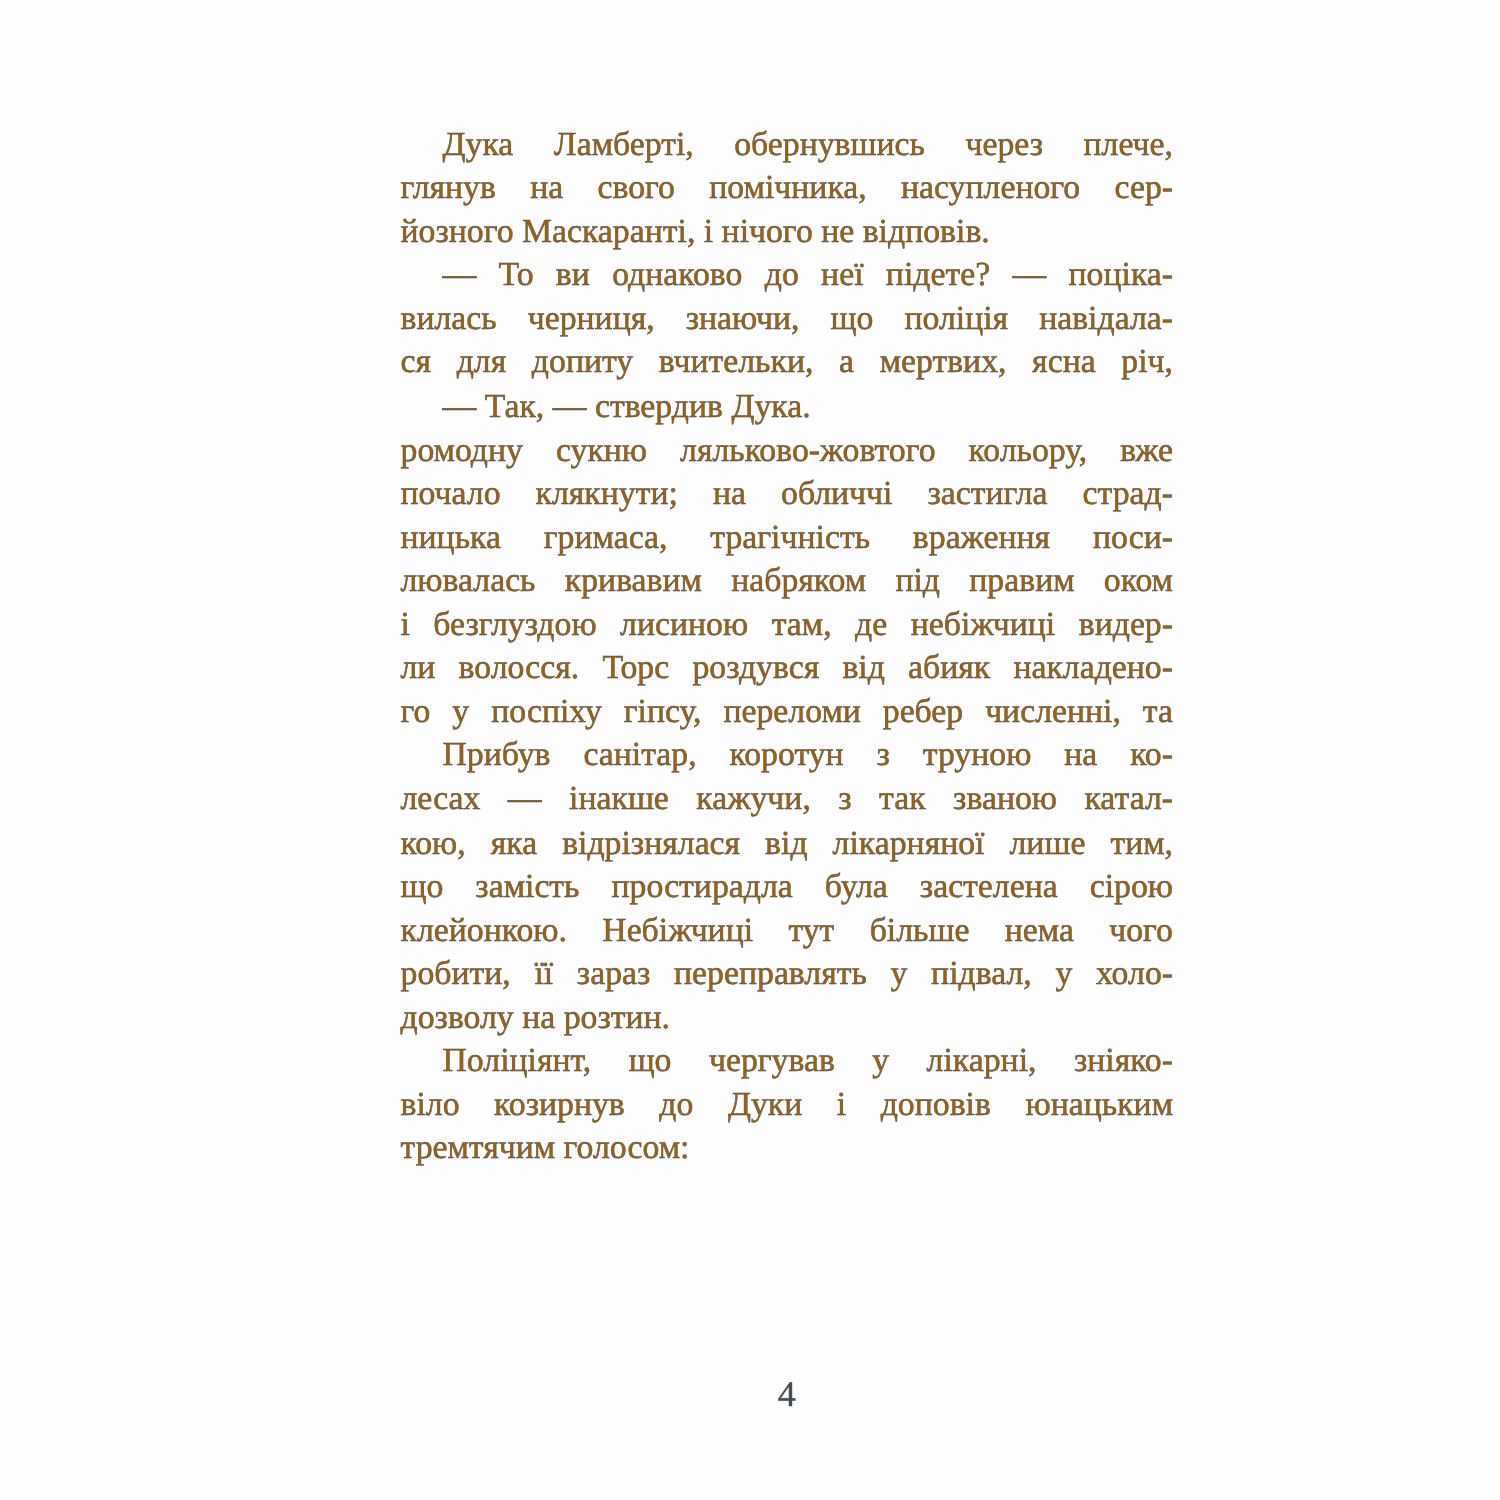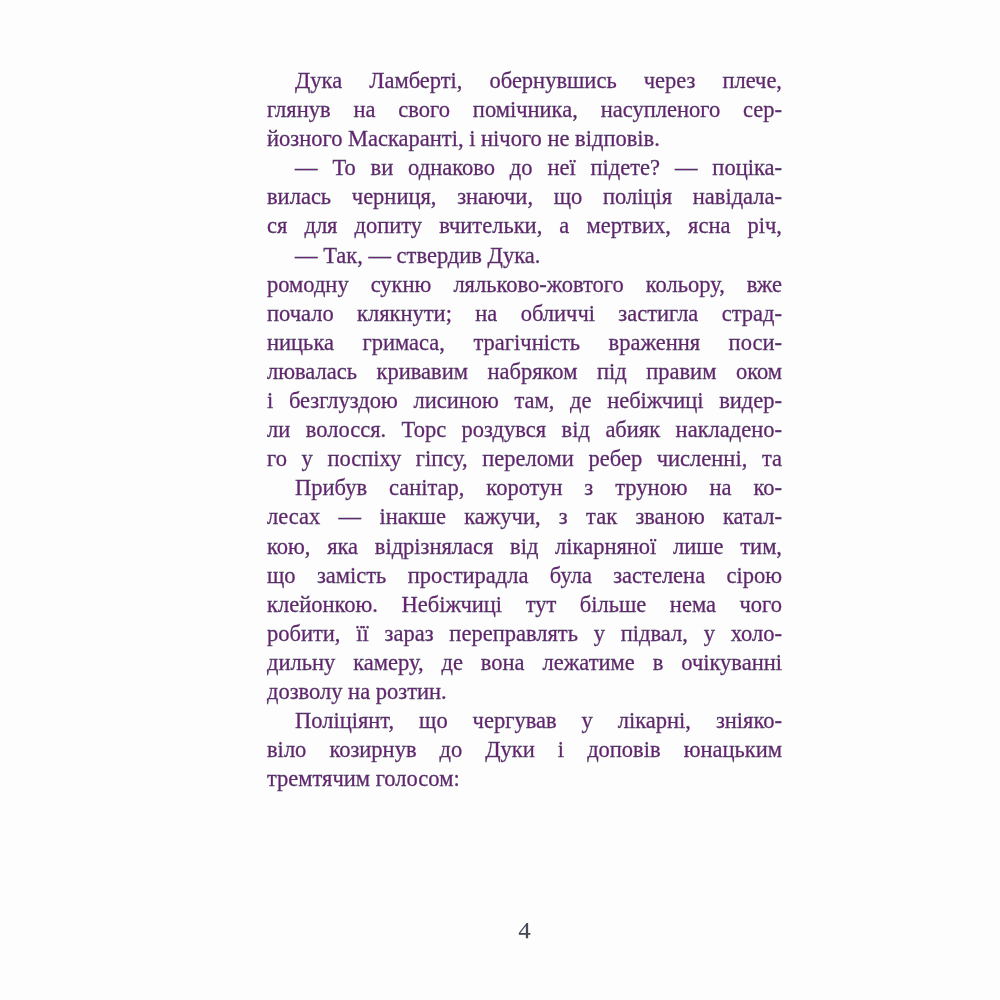--- a/index.html
+++ b/index.html
@@ -16,23 +16,23 @@
   }
   .book-page {
     position: absolute;
     left: 0; top: 0;
     width: 1000px; height: 1000px;
     background: #fdfdfd;
   }
   .text-block {
     position: absolute;
     left: 267px;
-    top: 66px;
+    top: 81px;
     width: 515px;
-    color: #701a75;
+    color: #a16207;
     -webkit-text-stroke: 0.3px #3e4c5d;
   }
   .line {
     font-size: 22.5px;
     line-height: 29.1px;
     height: 29.1px;
     text-align: justify;
     text-justify: inter-word;
     overflow: visible;
   }
@@ -72,20 +72,19 @@
       <div class="line just">лювалась кривавим набряком під правим оком</div>
       <div class="line just">і безглуздою лисиною там, де небіжчиці видер-</div>
       <div class="line just">ли волосся. Торс роздувся від абияк накладено-</div>
       <div class="line just">го у поспіху гіпсу, переломи ребер численні, та</div>
       <div class="line indent just">Прибув санітар, коротун з труною на ко-</div>
       <div class="line just">лесах — інакше кажучи, з так званою катал-</div>
       <div class="line just">кою, яка відрізнялася від лікарняної лише тим,</div>
       <div class="line just">що замість простирадла була застелена сірою</div>
       <div class="line just">клейонкою. Небіжчиці тут більше нема чого</div>
       <div class="line just">робити, її зараз переправлять у підвал, у холо-</div>
-      <div class="line just">дильну камеру, де вона лежатиме в очікуванні</div>
       <div class="line">дозволу на розтин.</div>
       <div class="line indent just">Поліціянт, що чергував у лікарні, зніяко-</div>
       <div class="line just">віло козирнув до Дуки і доповів юнацьким</div>
       <div class="line">тремтячим голосом:</div>
     </div>
   <div class="page-number">4</div>
 </div>
 
 </body></html>

